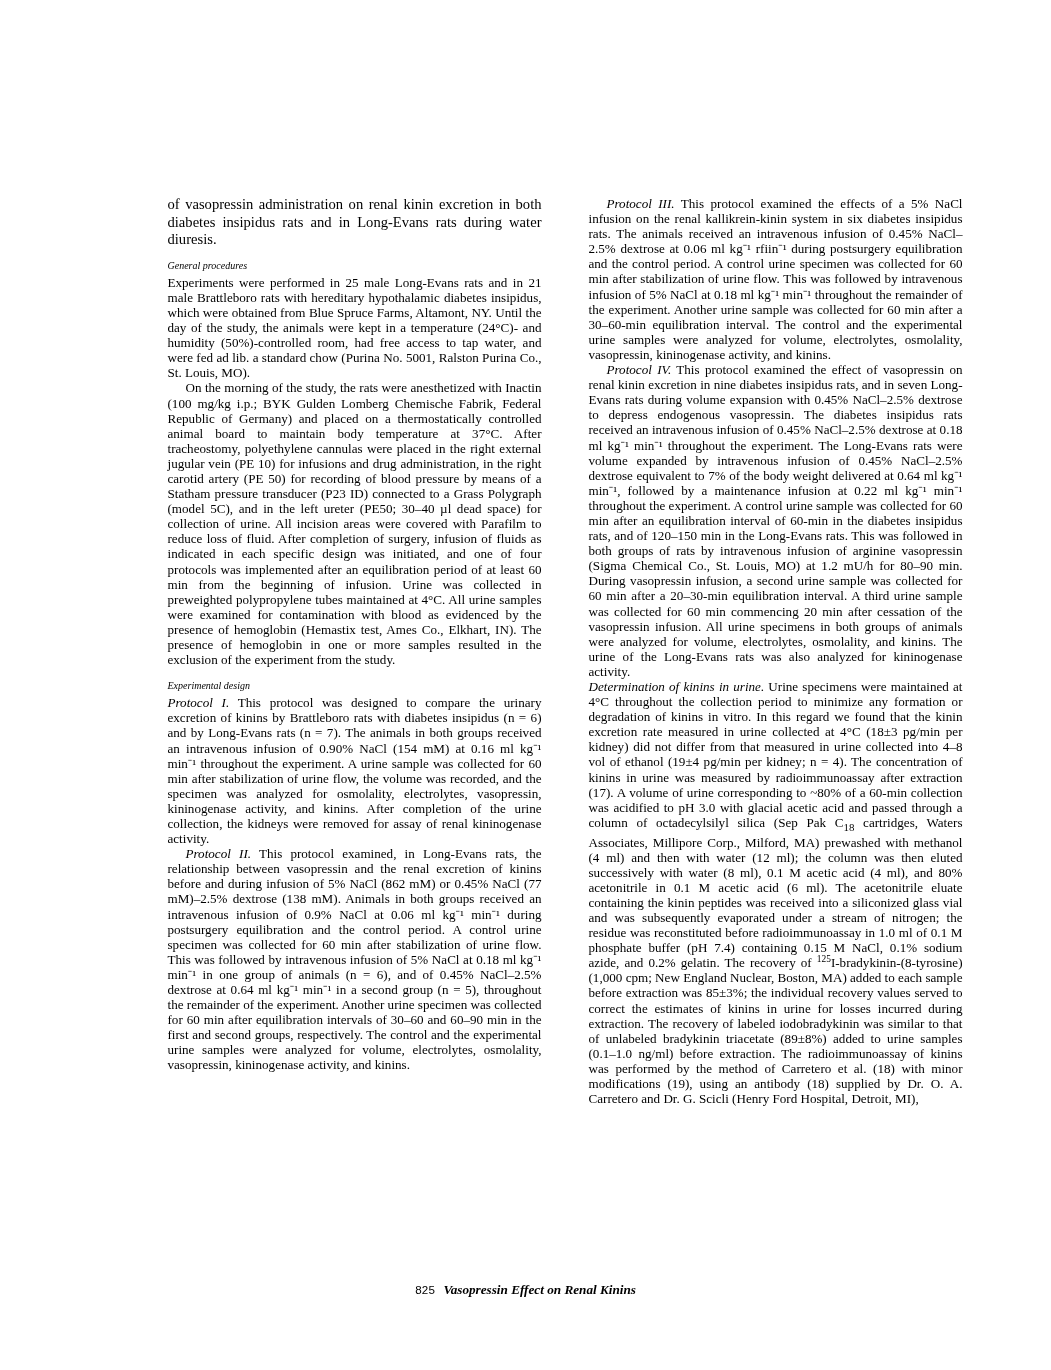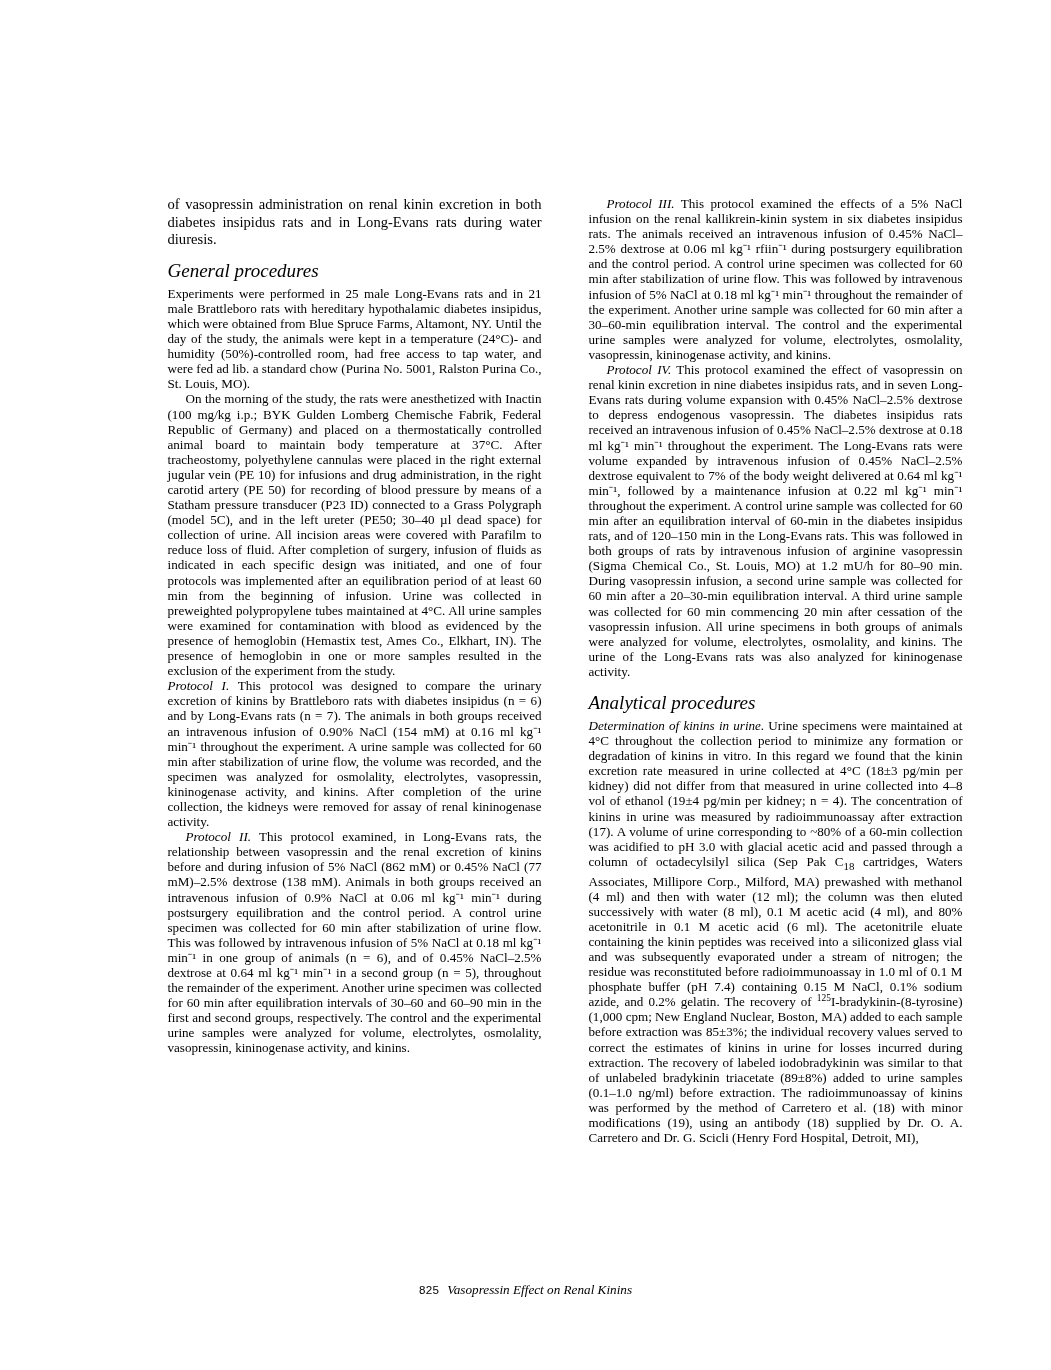--- a/index.html
+++ b/index.html
@@ -49,21 +49,21 @@
   }
   h2.section {
     font-family: "Liberation Sans", sans-serif;
     font-size: 14.5px;
     font-weight: bold;
     margin: 18px 0 11px 0;
     text-indent: 0;
     letter-spacing: 0.2px;
   }
   h3.subsection {
-    font-size: 19px;
+    font-size: 10px;
     font-style: italic;
     font-weight: normal;
     margin: 11px 0 4px 0;
     text-indent: 0;
   }
   h3.subsection.tight {
     margin-top: 13px;
   }
   .run-in {
     font-style: italic;
@@ -80,20 +80,21 @@
   .footer .pageno {
     font-family: "Liberation Sans", sans-serif;
     font-weight: normal;
     font-size: 11.6px;
     margin-right: 8px;
     letter-spacing: 0.3px;
   }
   .footer .runhead {
     font-style: italic;
     font-size: 13.2px;
+    font-weight: bold;
   }
   sup {
     font-size: 0.72em;
     vertical-align: super;
     line-height: 0;
   }
 </style>
 </head>
 <body>
 
@@ -105,34 +106,34 @@
 
       <p class="lead">of vasopressin administration on renal kinin excretion in both diabetes insipidus rats and in Long-Evans rats during water diuresis.</p>
 
 
       <h3 class="subsection">General procedures</h3>
 
       <p class="noindent">Experiments were performed in 25 male Long-Evans rats and in 21 male Brattleboro rats with hereditary hypothalamic diabetes insipidus, which were obtained from Blue Spruce Farms, Altamont, NY. Until the day of the study, the animals were kept in a temperature (24°C)- and humidity (50%)-controlled room, had free access to tap water, and were fed ad lib. a standard chow (Purina No. 5001, Ralston Purina Co., St. Louis, MO).</p>
 
       <p>On the morning of the study, the rats were anesthetized with Inactin (100 mg/kg i.p.; BYK Gulden Lomberg Chemische Fabrik, Federal Republic of Germany) and placed on a thermostatically controlled animal board to maintain body temperature at 37°C. After tracheostomy, polyethylene cannulas were placed in the right external jugular vein (PE 10) for infusions and drug administration, in the right carotid artery (PE 50) for recording of blood pressure by means of a Statham pressure transducer (P23 ID) connected to a Grass Polygraph (model 5C), and in the left ureter (PE50; 30–40 µl dead space) for collection of urine. All incision areas were covered with Parafilm to reduce loss of fluid. After completion of surgery, infusion of fluids as indicated in each specific design was initiated, and one of four protocols was implemented after an equilibration period of at least 60 min from the beginning of infusion. Urine was collected in preweighted polypropylene tubes maintained at 4°C. All urine samples were examined for contamination with blood as evidenced by the presence of hemoglobin (Hemastix test, Ames Co., Elkhart, IN). The presence of hemoglobin in one or more samples resulted in the exclusion of the experiment from the study.</p>
 
+      <h3 class="subsection tight">Experimental design</h3>
 
       <p class="noindent"><span class="run-in">Protocol I.</span><span> This protocol was designed to compare the urinary excretion of kinins by Brattleboro rats with diabetes insipidus (n = 6) and by Long-Evans rats (n = 7). The animals in both groups received an intravenous infusion of 0.90% NaCl (154 mM) at 0.16 ml kg⁻¹ min⁻¹ throughout the experiment. A urine sample was collected for 60 min after stabilization of urine flow, the volume was recorded, and the specimen was analyzed for osmolality, electrolytes, vasopressin, kininogenase activity, and kinins. After completion of the urine collection, the kidneys were removed for assay of renal kininogenase activity.</span></p>
 
       <p><span class="run-in">Protocol II.</span><span> This protocol examined, in Long-Evans rats, the relationship between vasopressin and the renal excretion of kinins before and during infusion of 5% NaCl (862 mM) or 0.45% NaCl (77 mM)–2.5% dextrose (138 mM). Animals in both groups received an intravenous infusion of 0.9% NaCl at 0.06 ml kg⁻¹ min⁻¹ during postsurgery equilibration and the control period. A control urine specimen was collected for 60 min after stabilization of urine flow. This was followed by intravenous infusion of 5% NaCl at 0.18 ml kg⁻¹ min⁻¹ in one group of animals (n = 6), and of 0.45% NaCl–2.5% dextrose at 0.64 ml kg⁻¹ min⁻¹ in a second group (n = 5), throughout the remainder of the experiment. Another urine specimen was collected for 60 min after equilibration intervals of 30–60 and 60–90 min in the first and second groups, respectively. The control and the experimental urine samples were analyzed for volume, electrolytes, osmolality, vasopressin, kininogenase activity, and kinins.</span></p>
 
     </div>
 
     <div class="col">
 
       <p class="noindent" style="text-indent:18px;"><span class="run-in">Protocol III.</span><span> This protocol examined the effects of a 5% NaCl infusion on the renal kallikrein-kinin system in six diabetes insipidus rats. The animals received an intravenous infusion of 0.45% NaCl–2.5% dextrose at 0.06 ml kg⁻¹ rfiin⁻¹ during postsurgery equilibration and the control period. A control urine specimen was collected for 60 min after stabilization of urine flow. This was followed by intravenous infusion of 5% NaCl at 0.18 ml kg⁻¹ min⁻¹ throughout the remainder of the experiment. Another urine sample was collected for 60 min after a 30–60-min equilibration interval. The control and the experimental urine samples were analyzed for volume, electrolytes, osmolality, vasopressin, kininogenase activity, and kinins.</span></p>
 
       <p><span class="run-in">Protocol IV.</span><span> This protocol examined the effect of vasopressin on renal kinin excretion in nine diabetes insipidus rats, and in seven Long-Evans rats during volume expansion with 0.45% NaCl–2.5% dextrose to depress endogenous vasopressin. The diabetes insipidus rats received an intravenous infusion of 0.45% NaCl–2.5% dextrose at 0.18 ml kg⁻¹ min⁻¹ throughout the experiment. The Long-Evans rats were volume expanded by intravenous infusion of 0.45% NaCl–2.5% dextrose equivalent to 7% of the body weight delivered at 0.64 ml kg⁻¹ min⁻¹, followed by a maintenance infusion at 0.22 ml kg⁻¹ min⁻¹ throughout the experiment. A control urine sample was collected for 60 min after an equilibration interval of 60-min in the diabetes insipidus rats, and of 120–150 min in the Long-Evans rats. This was followed in both groups of rats by intravenous infusion of arginine vasopressin (Sigma Chemical Co., St. Louis, MO) at 1.2 mU/h for 80–90 min. During vasopressin infusion, a second urine sample was collected for 60 min after a 20–30-min equilibration interval. A third urine sample was collected for 60 min commencing 20 min after cessation of the vasopressin infusion. All urine specimens in both groups of animals were analyzed for volume, electrolytes, osmolality, and kinins. The urine of the Long-Evans rats was also analyzed for kininogenase activity.</span></p>
 
-      <h3 class="subsection tight">Analytical procedures</h3>
 
       <p class="noindent"><span class="run-in">Determination of kinins in urine.</span><span> Urine specimens were maintained at 4°C throughout the collection period to minimize any formation or degradation of kinins in vitro. In this regard we found that the kinin excretion rate measured in urine collected at 4°C (18±3 pg/min per kidney) did not differ from that measured in urine collected into 4–8 vol of ethanol (19±4 pg/min per kidney; n = 4). The concentration of kinins in urine was measured by radioimmunoassay after extraction (17). A volume of urine corresponding to ~80% of a 60-min collection was acidified to pH 3.0 with glacial acetic acid and passed through a column of octadecylsilyl silica (Sep Pak C</span><sub>18</sub><span> cartridges, Waters Associates, Millipore Corp., Milford, MA) prewashed with methanol (4 ml) and then with water (12 ml); the column was then eluted successively with water (8 ml), 0.1 M acetic acid (4 ml), and 80% acetonitrile in 0.1 M acetic acid (6 ml). The acetonitrile eluate containing the kinin peptides was received into a siliconized glass vial and was subsequently evaporated under a stream of nitrogen; the residue was reconstituted before radioimmunoassay in 1.0 ml of 0.1 M phosphate buffer (pH 7.4) containing 0.15 M NaCl, 0.1% sodium azide, and 0.2% gelatin. The recovery of </span><sup>125</sup><span>I-bradykinin-(8-tyrosine) (1,000 cpm; New England Nuclear, Boston, MA) added to each sample before extraction was 85±3%; the individual recovery values served to correct the estimates of kinins in urine for losses incurred during extraction. The recovery of labeled iodobradykinin was similar to that of unlabeled bradykinin triacetate (89±8%) added to urine samples (0.1–1.0 ng/ml) before extraction. The radioimmunoassay of kinins was performed by the method of Carretero et al. (18) with minor modifications (19), using an antibody (18) supplied by Dr. O. A. Carretero and Dr. G. Scicli (Henry Ford Hospital, Detroit, MI),</span></p>
 
     </div>
 
   </div>
 
   <div class="footer">
     <span class="pageno">825</span><span class="runhead">Vasopressin Effect on Renal Kinins</span>
   </div>

